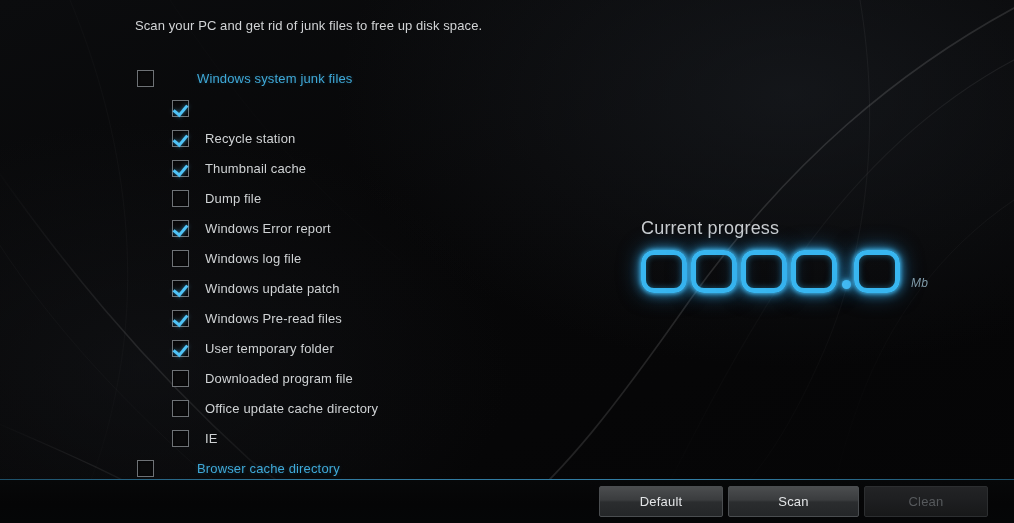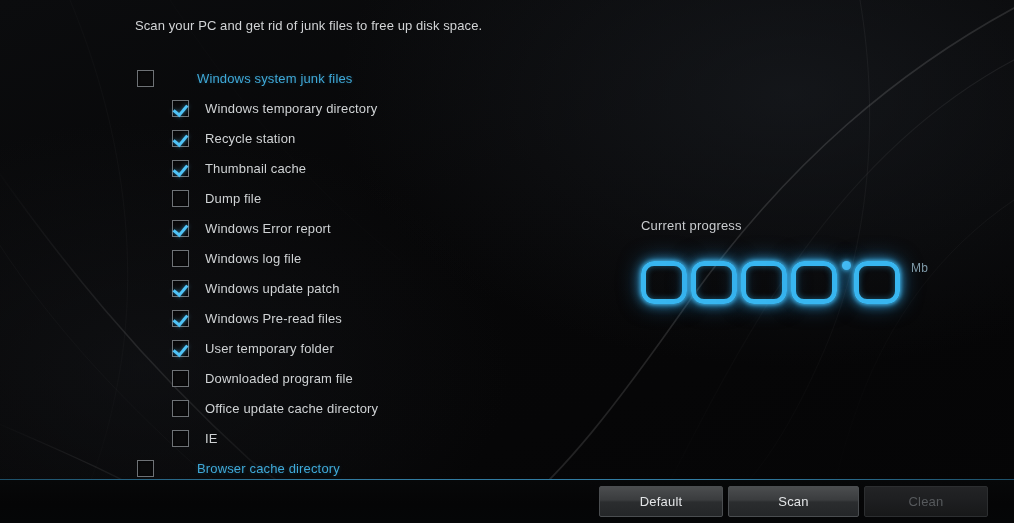--- a/index.html
+++ b/index.html
@@ -105,27 +105,29 @@
   }
 
   
   .progress-block {
     position: absolute;
     left: 641px;
     top: 218px;
     z-index: 3;
   }
   .progress-label {
-    font-size: 13px;
+    font-size: 18px;
     color: #c9cccf;
     letter-spacing: 0.2px;
-    margin-bottom: 28px;
+    margin-bottom: 11px;
   }
   .digits {
     display: flex;
+    align-items: flex-end;
+    font-style: italic;
   }
   .digit {
     width: 46px;
     height: 43px;
     border: 5px solid #38b6f0;
     border-radius: 13px;
     margin-right: 4px;
     background: transparent;
     box-shadow:
       0 0 4px #46bdf5,
@@ -235,21 +237,20 @@
 
     <div class="intro">Scan your PC and get rid of junk files to free up disk space.</div>
 
     <div class="tree">
         <div class="row level-0">
           <span class="cb"></span>
           <span class="row-label">Windows system junk files</span>
         </div>
         <div class="row level-1">
           <span class="cb checked"></span>
-          <span class="row-label">Windows temporary directory</span>
         </div>
         <div class="row level-1">
           <span class="cb checked"></span>
           <span class="row-label">Recycle station</span>
         </div>
         <div class="row level-1">
           <span class="cb checked"></span>
           <span class="row-label">Thumbnail cache</span>
         </div>
         <div class="row level-1">

